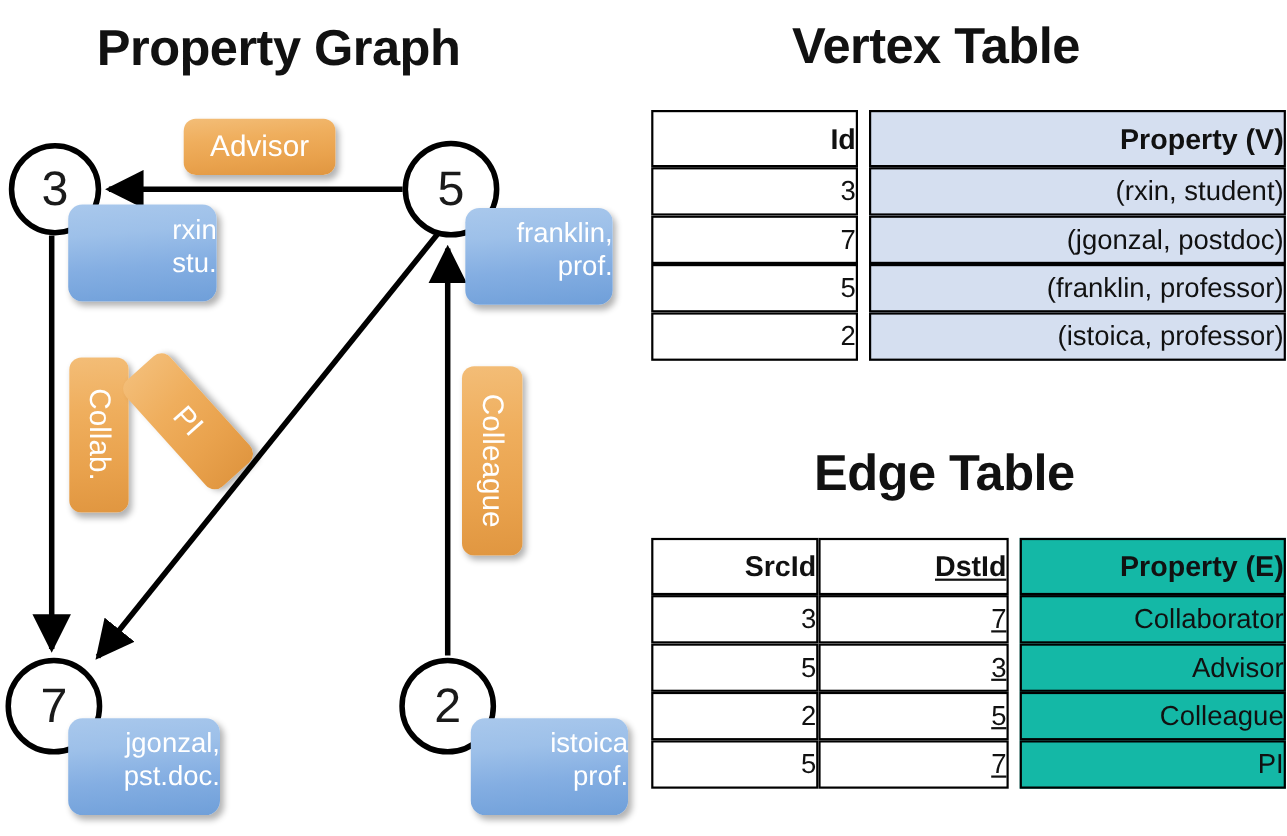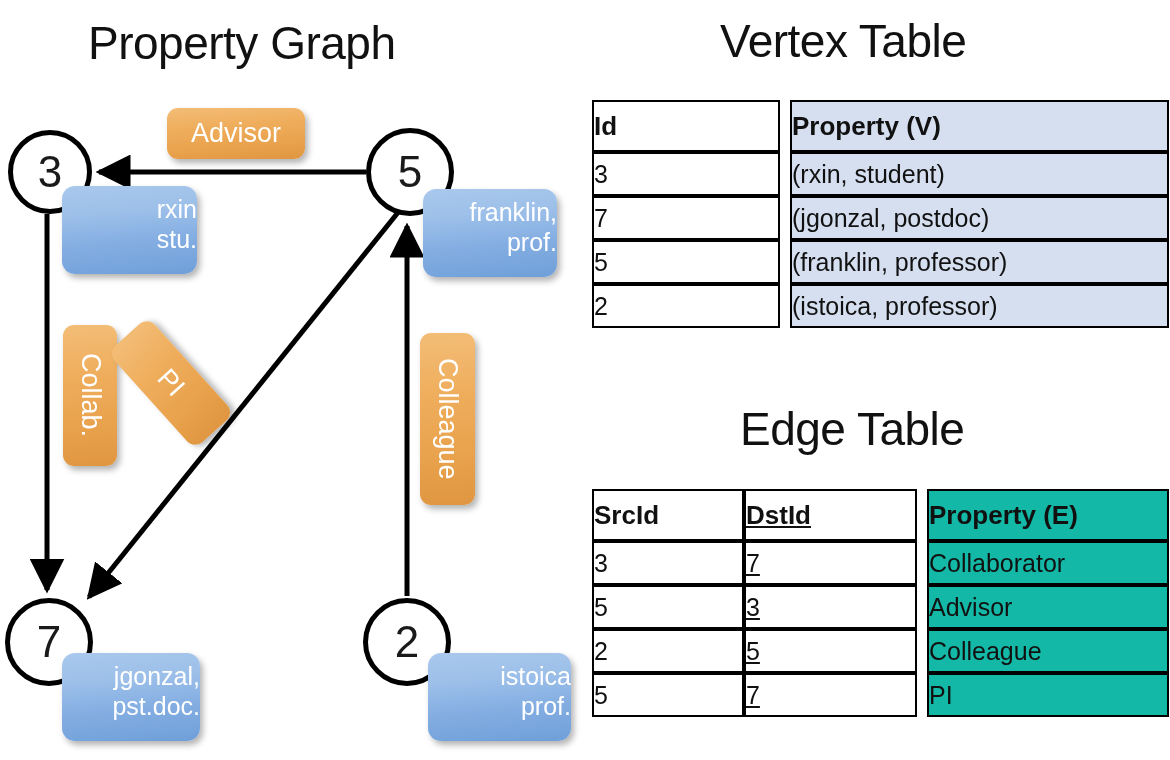--- a/index.html
+++ b/index.html
@@ -13,21 +13,21 @@
     position: relative;
     overflow: hidden;
     font-family: "Liberation Sans", sans-serif;
     color: #000;
   }
 
   
   .heading {
     position: absolute;
     font-family: "Liberation Sans", sans-serif;
-    font-weight: 400;
+    font-weight: 700;
     font-size: 46px;
     line-height: 1;
     color: #111;
     white-space: nowrap;
     letter-spacing: -0.5px;
   }
   #title-property-graph { left: 88px; top: 20px; }
   #title-vertex-table   { left: 720px; top: 18px; }
   #title-edge-table     { left: 740px; top: 406px; }
 
@@ -89,21 +89,21 @@
 
   
   .tbl {
     position: absolute;
     border-collapse: separate;
     border-spacing: 0;
     font-family: "Liberation Sans", sans-serif;
   }
   .tbl td, .tbl th {
     border: 2px solid #000;
-    text-align: left;
+    text-align: right;
     font-weight: 400;
     font-size: 25px;
     padding: 0;
     height: 44px;
     box-sizing: border-box;
     color: #111;
   }
   .tbl th { font-weight: 700; font-size: 26px; height: 52px; }
 
   .tbl .spacer { border: none; width: 10px; height: auto; }

